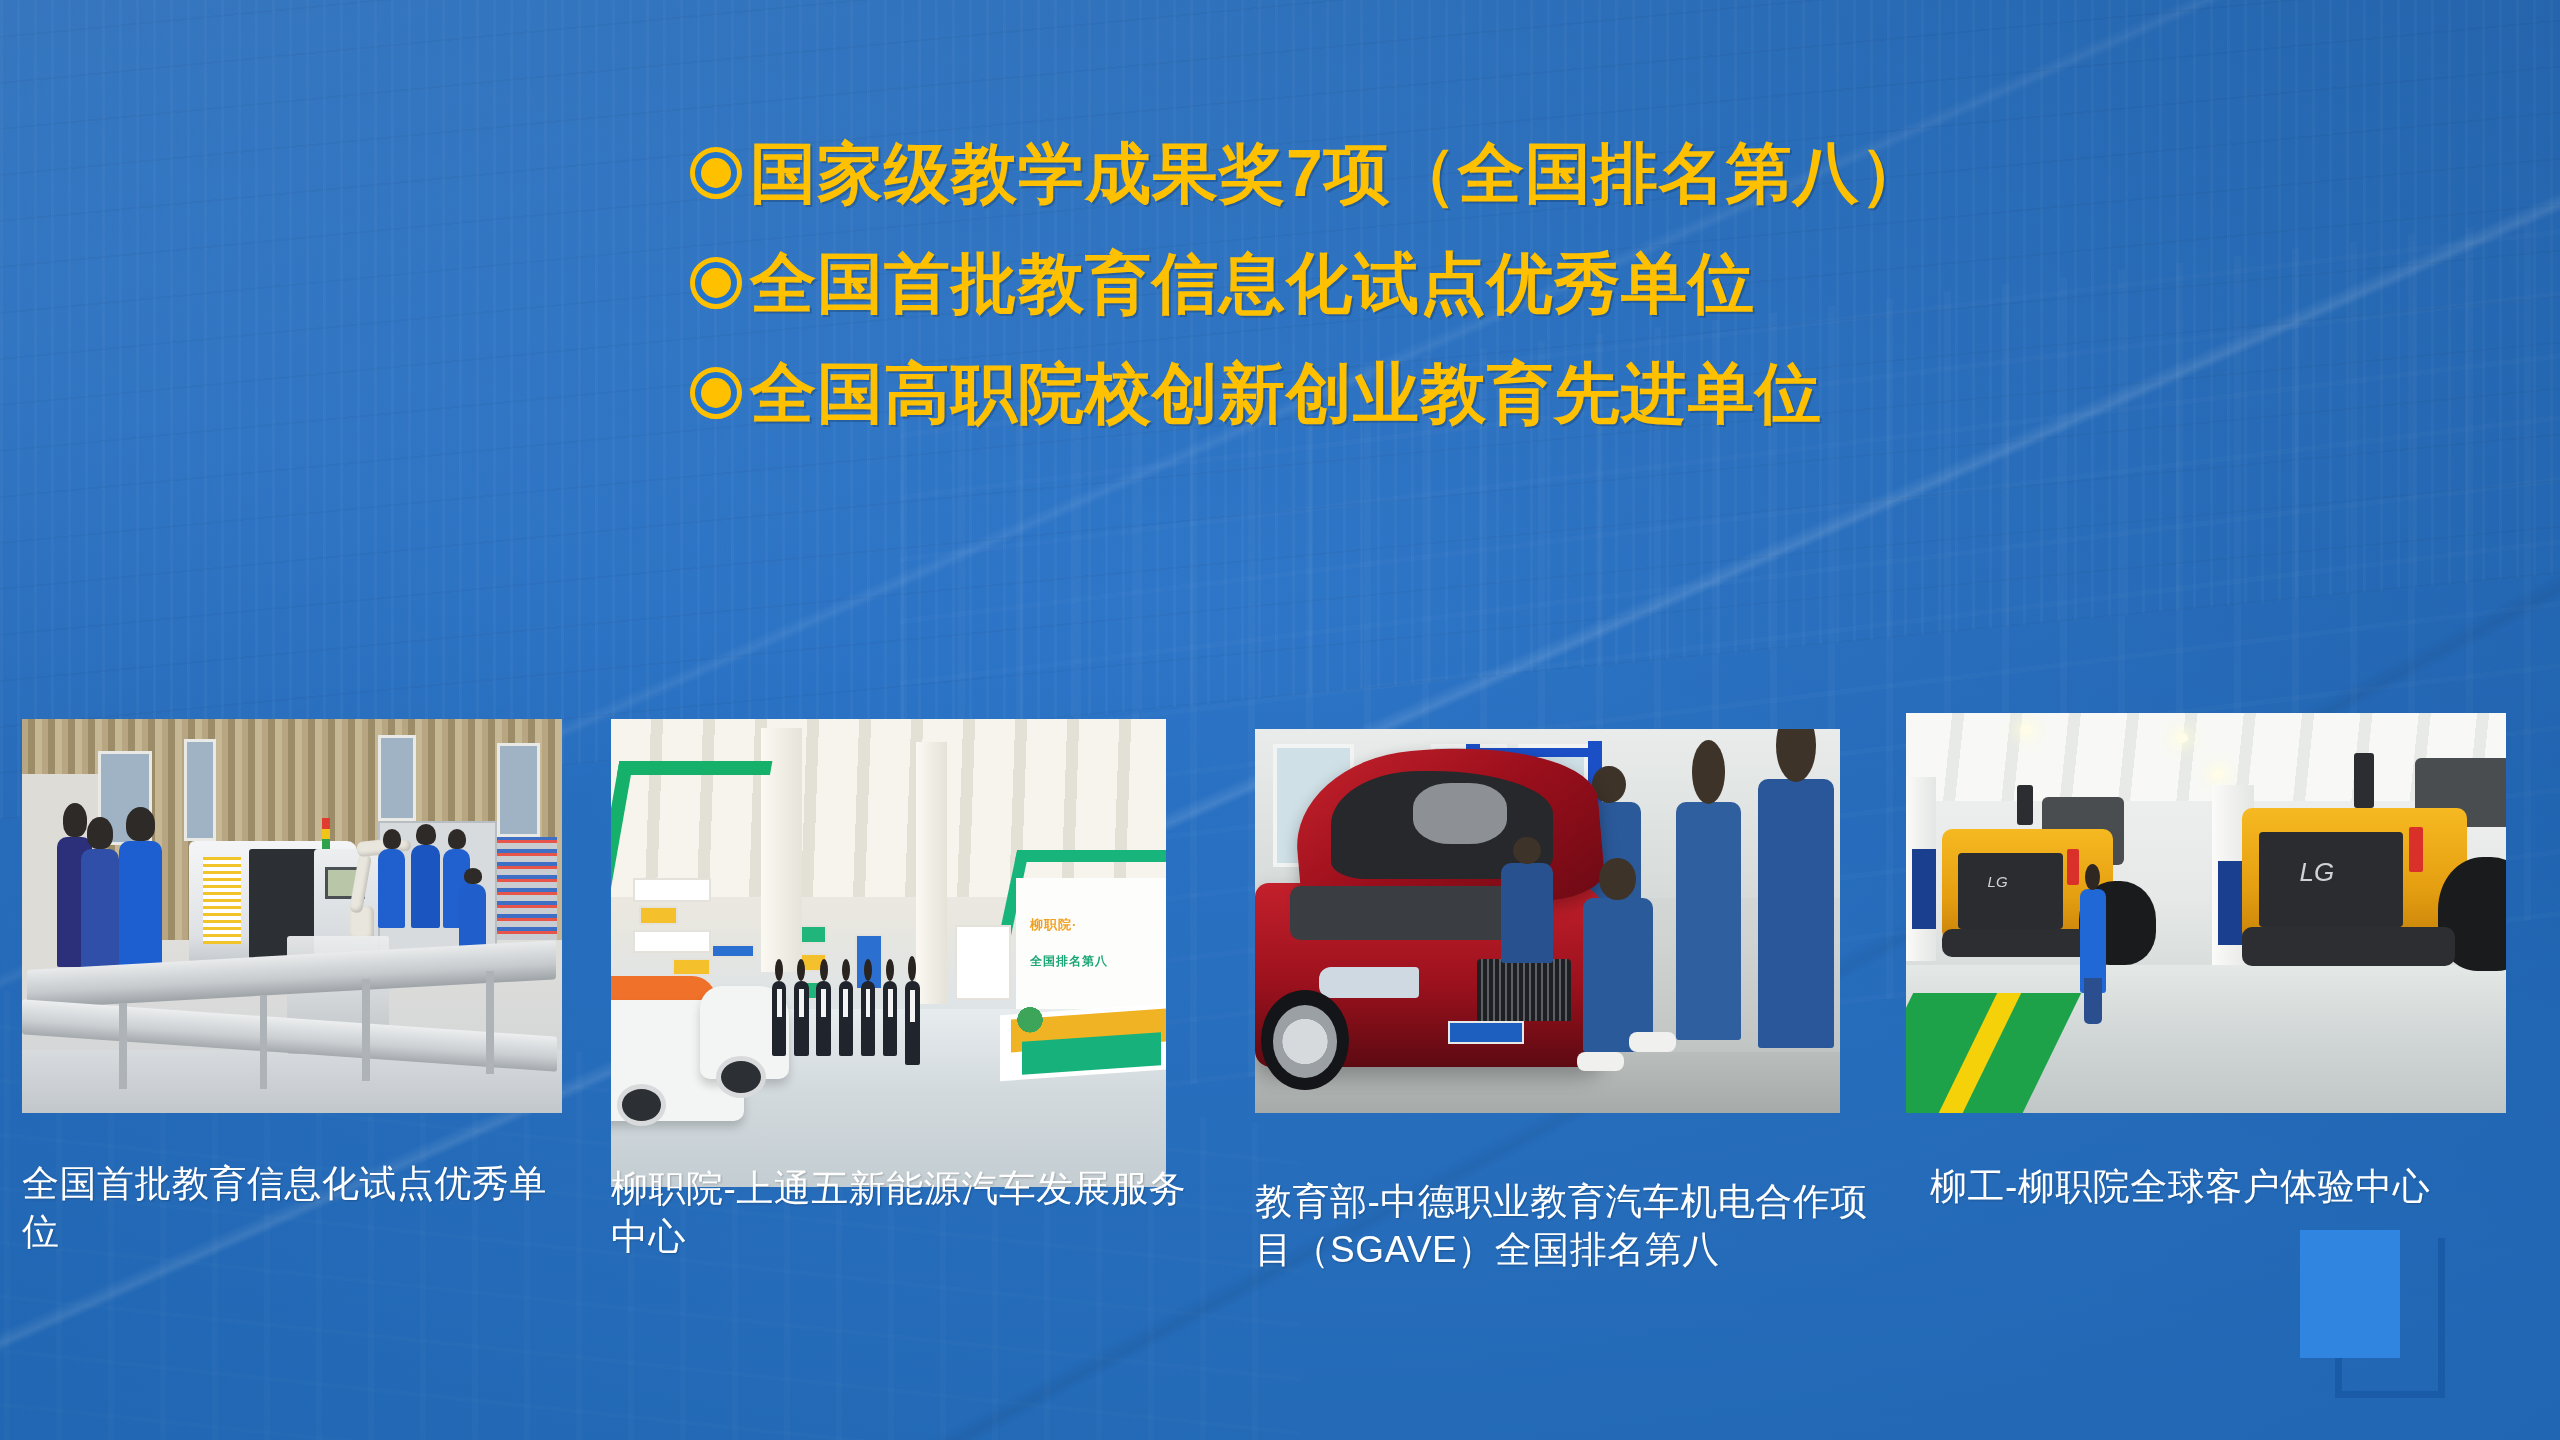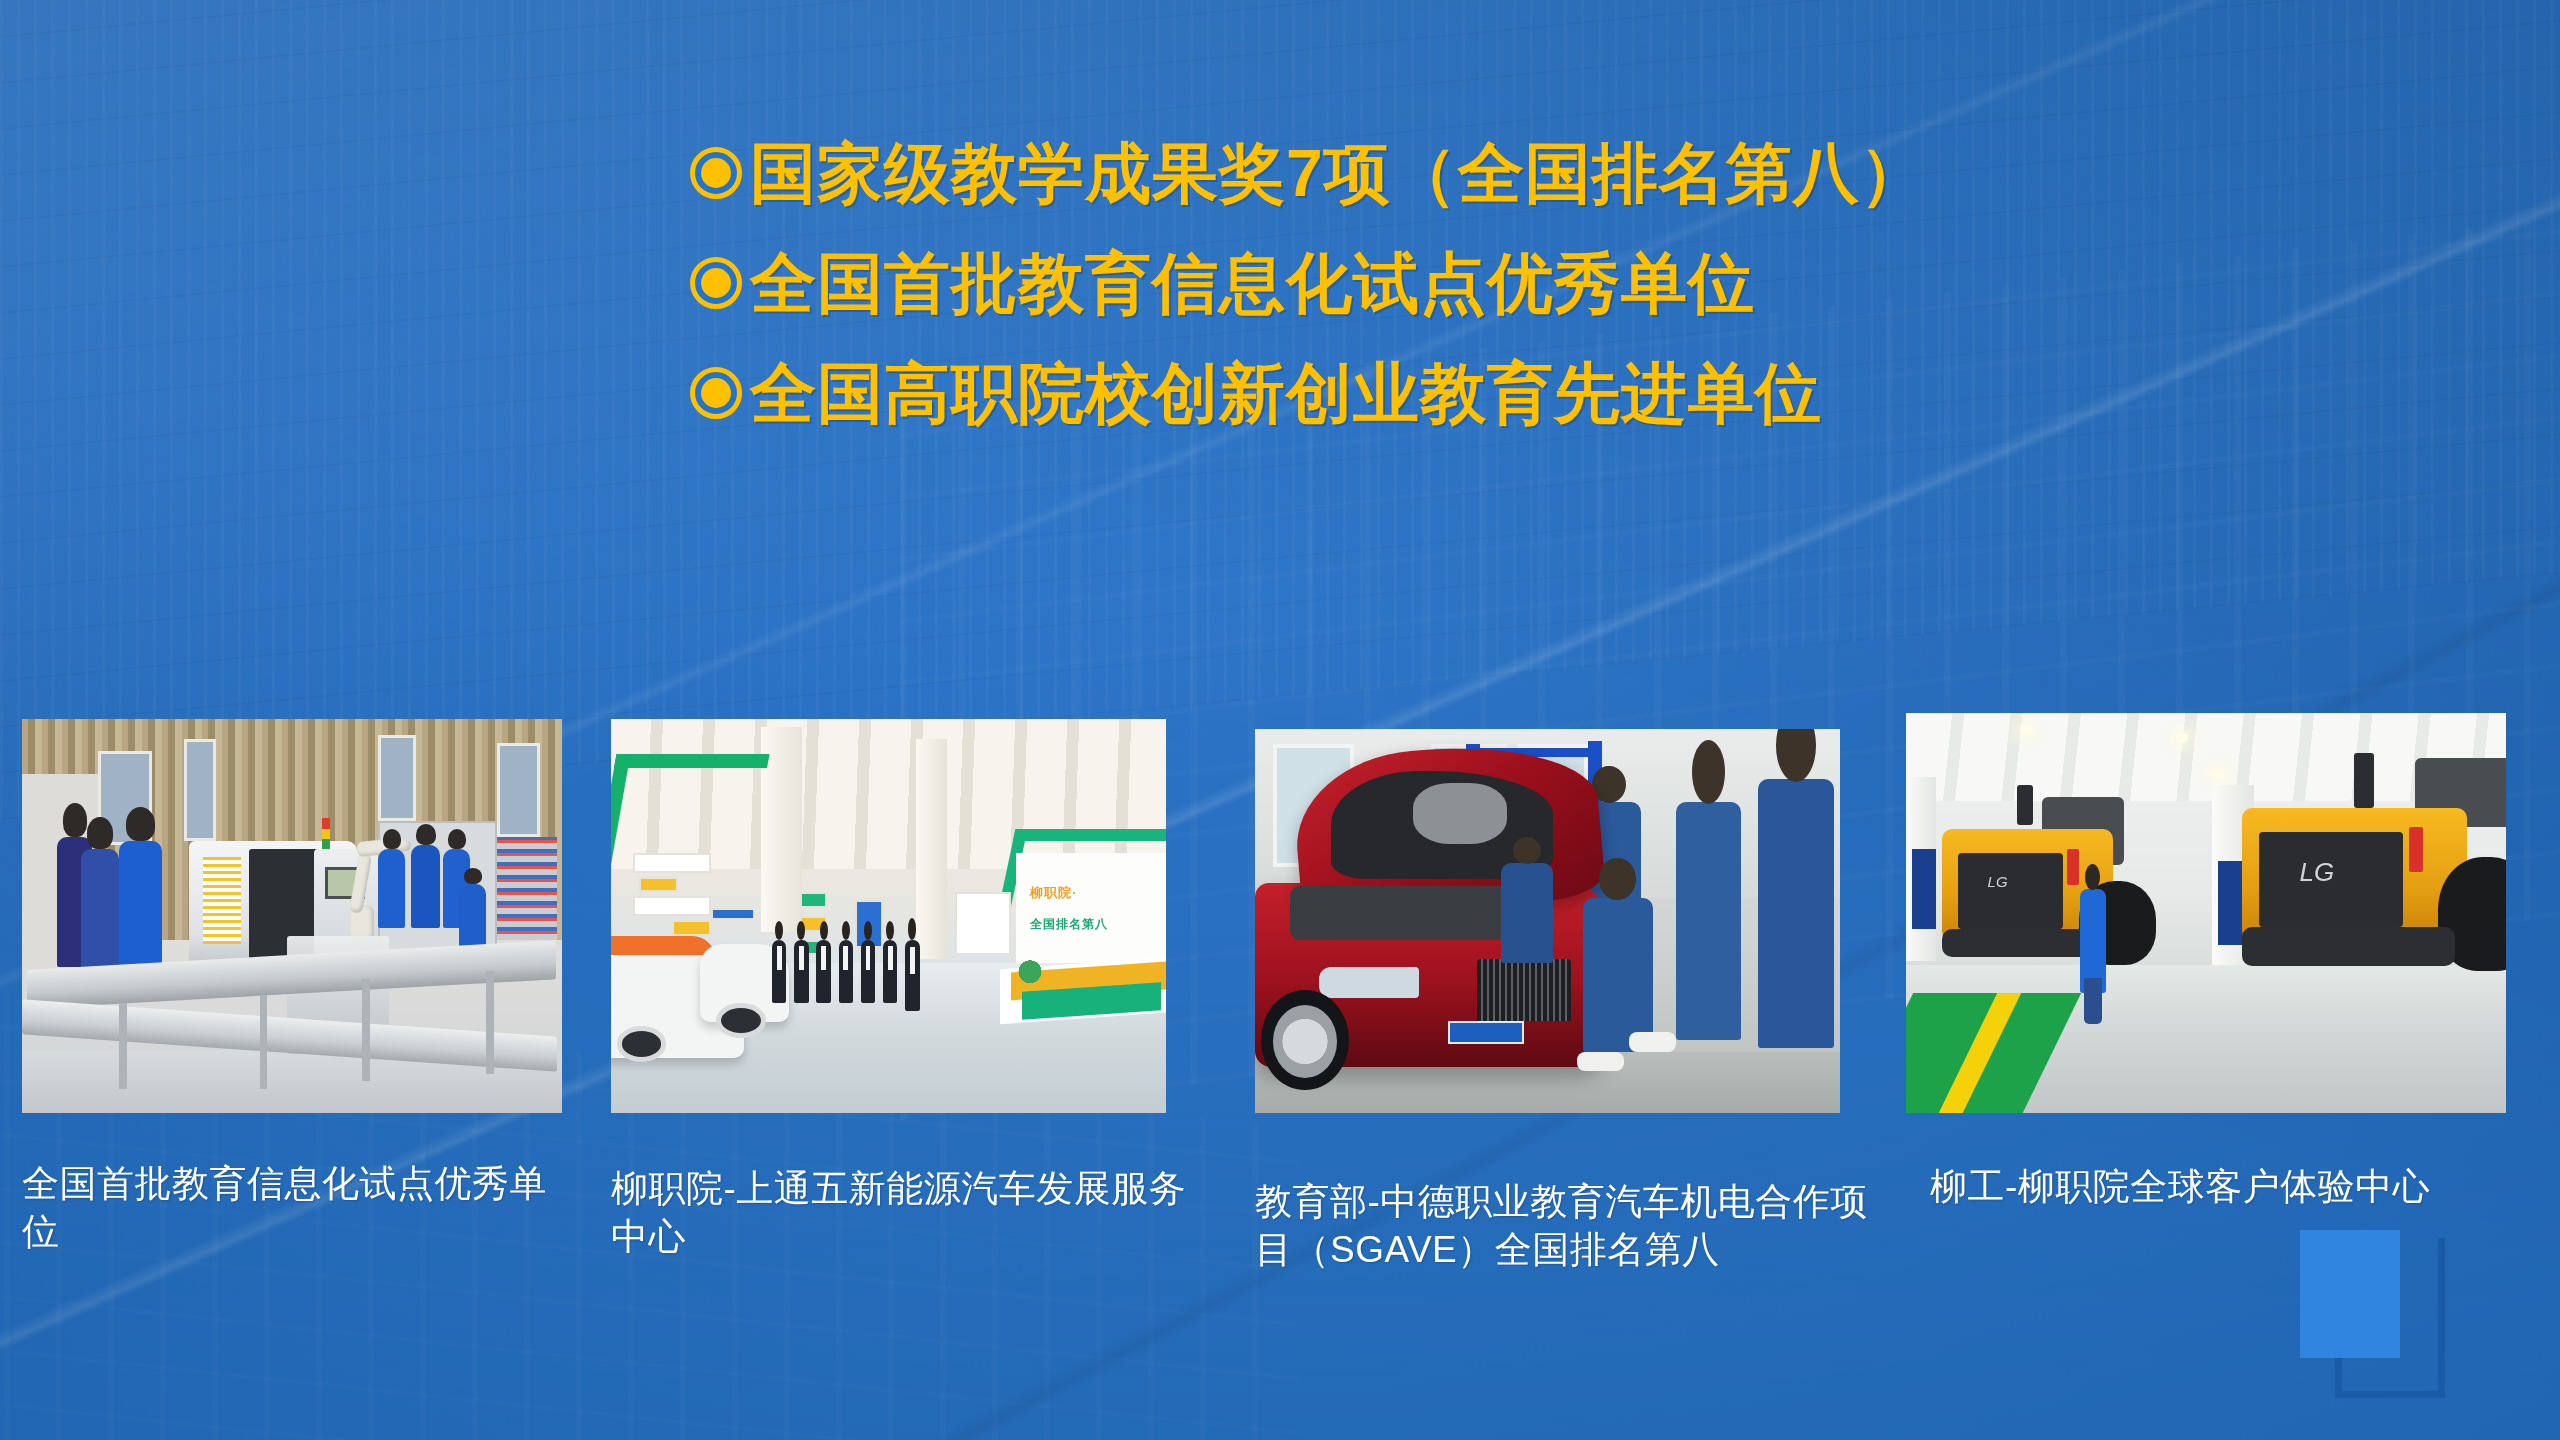--- a/index.html
+++ b/index.html
@@ -105,21 +105,21 @@
     font-size:37px;
     line-height:1.30;
     letter-spacing:.5px;
     text-shadow:1px 1px 2px rgba(0,0,0,.20);
   }
 
   
   #card1 .thumb{left:22px;top:719px;width:540px;height:394px;}
   #card1 .cap{left:22px;top:1160px;width:555px;}
   
-  #card2 .thumb{left:611px;top:719px;width:555px;height:394px;}
+  #card2 .thumb{left:611px;top:719px;width:555px;height:468px;}
   #card2 .cap{left:611px;top:1165px;width:580px;}
   
   #card3 .thumb{left:1255px;top:729px;width:585px;height:384px;}
   #card3 .cap{left:1255px;top:1178px;width:620px;}
   
   #card4 .thumb{left:1906px;top:713px;width:600px;height:400px;}
   #card4 .cap{left:1930px;top:1163px;width:620px;}
 
   
   .p1{position:absolute;inset:0;background:linear-gradient(180deg,#efeee9 0%,#e3e1dc 46%,#cfd3d6 100%);}

